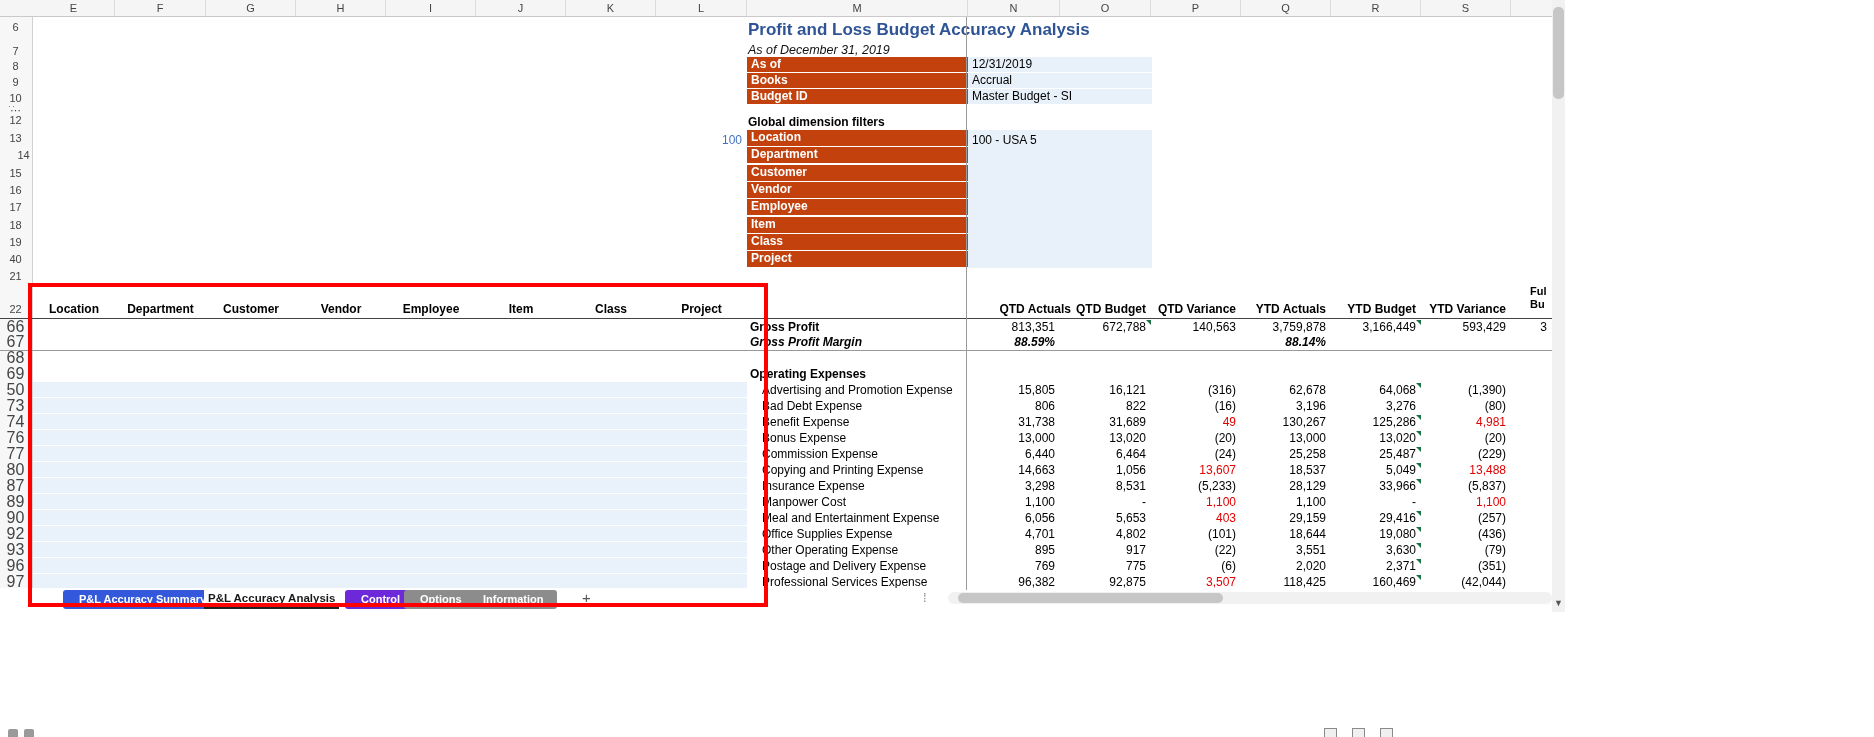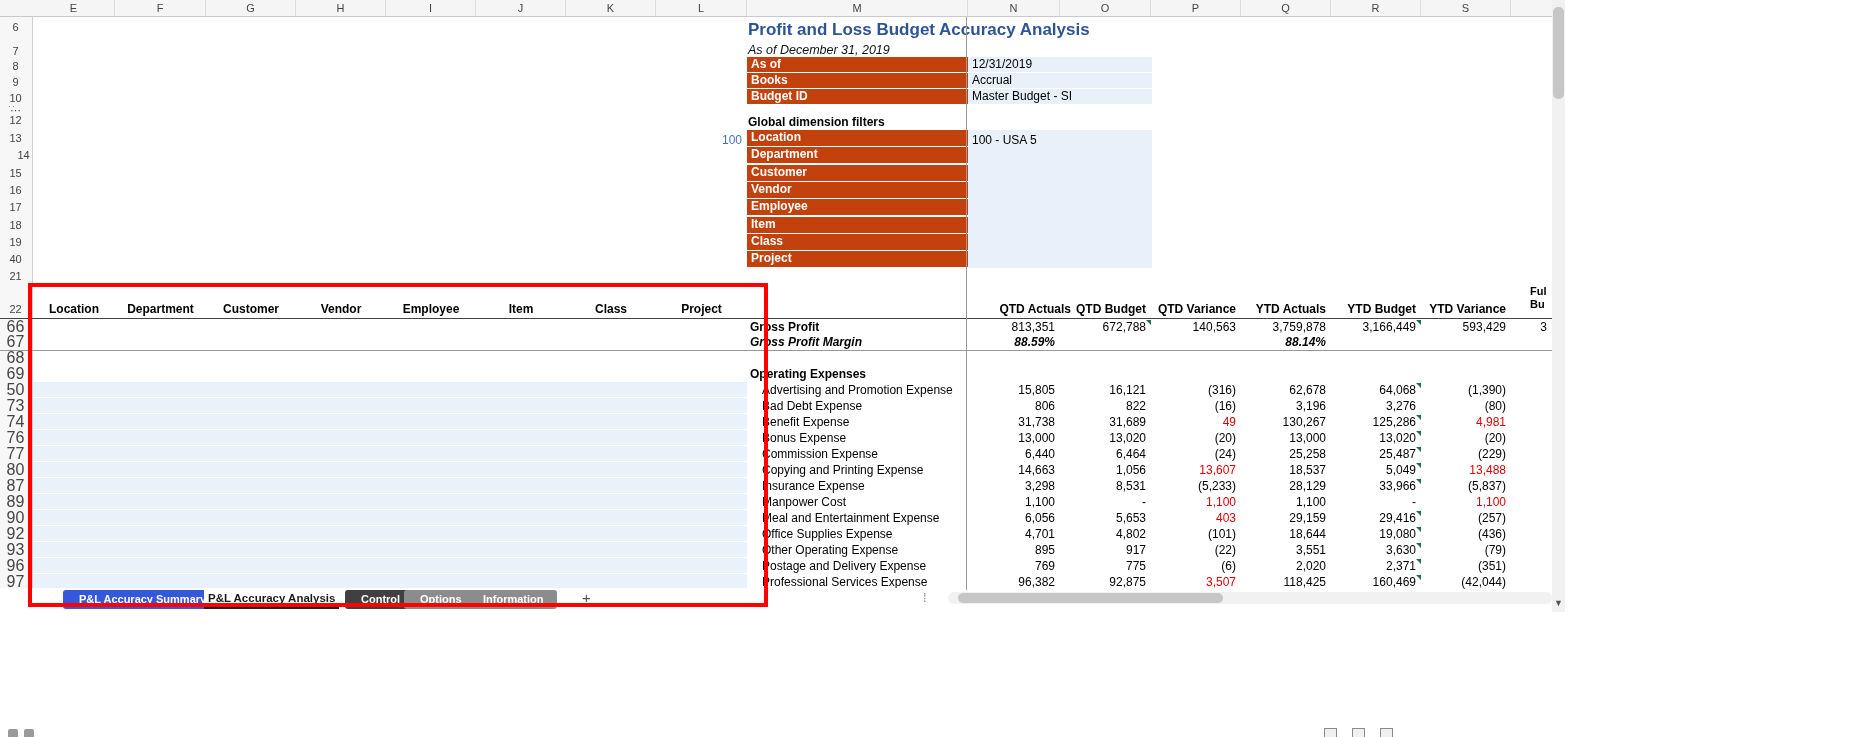--- a/index.html
+++ b/index.html
@@ -352,21 +352,21 @@
         <div class="cell c4">160,469<div class="flag"></div></div>
         <div class="cell c5">(42,044)</div>
       </div>
     </div>
 
   <div class="abs redbox"></div>
 
   <div class="abs tabbar">
     <div class="tabpill" style="left:63px;width:113px;background:#3358dc;"><span>P&amp;L Accuracy Summary</span></div>
     <div class="tab-active" style="left:204px;"><span>P&amp;L Accuracy Analysis</span></div>
-    <div class="tabpill" style="left:345px;width:32px;background:#404040;"><span>Control</span></div>
+    <div class="tabpill" style="left:345px;width:32px;background:#6d28d9;"><span>Control</span></div>
     <div class="tabpill" style="left:404px;width:36px;background:#8c8c8c;"><span>Options</span></div>
     <div class="tabpill" style="left:467px;width:58px;background:#8c8c8c;"><span>Information</span></div>
     <div class="tab-plus" style="left:582px;">+</div>
   </div>
 
   <div class="abs splitdots">⁞</div>
   <div class="abs hscroll">
     <div class="hthumb"></div>
   </div>
   <div class="abs vscroll">

